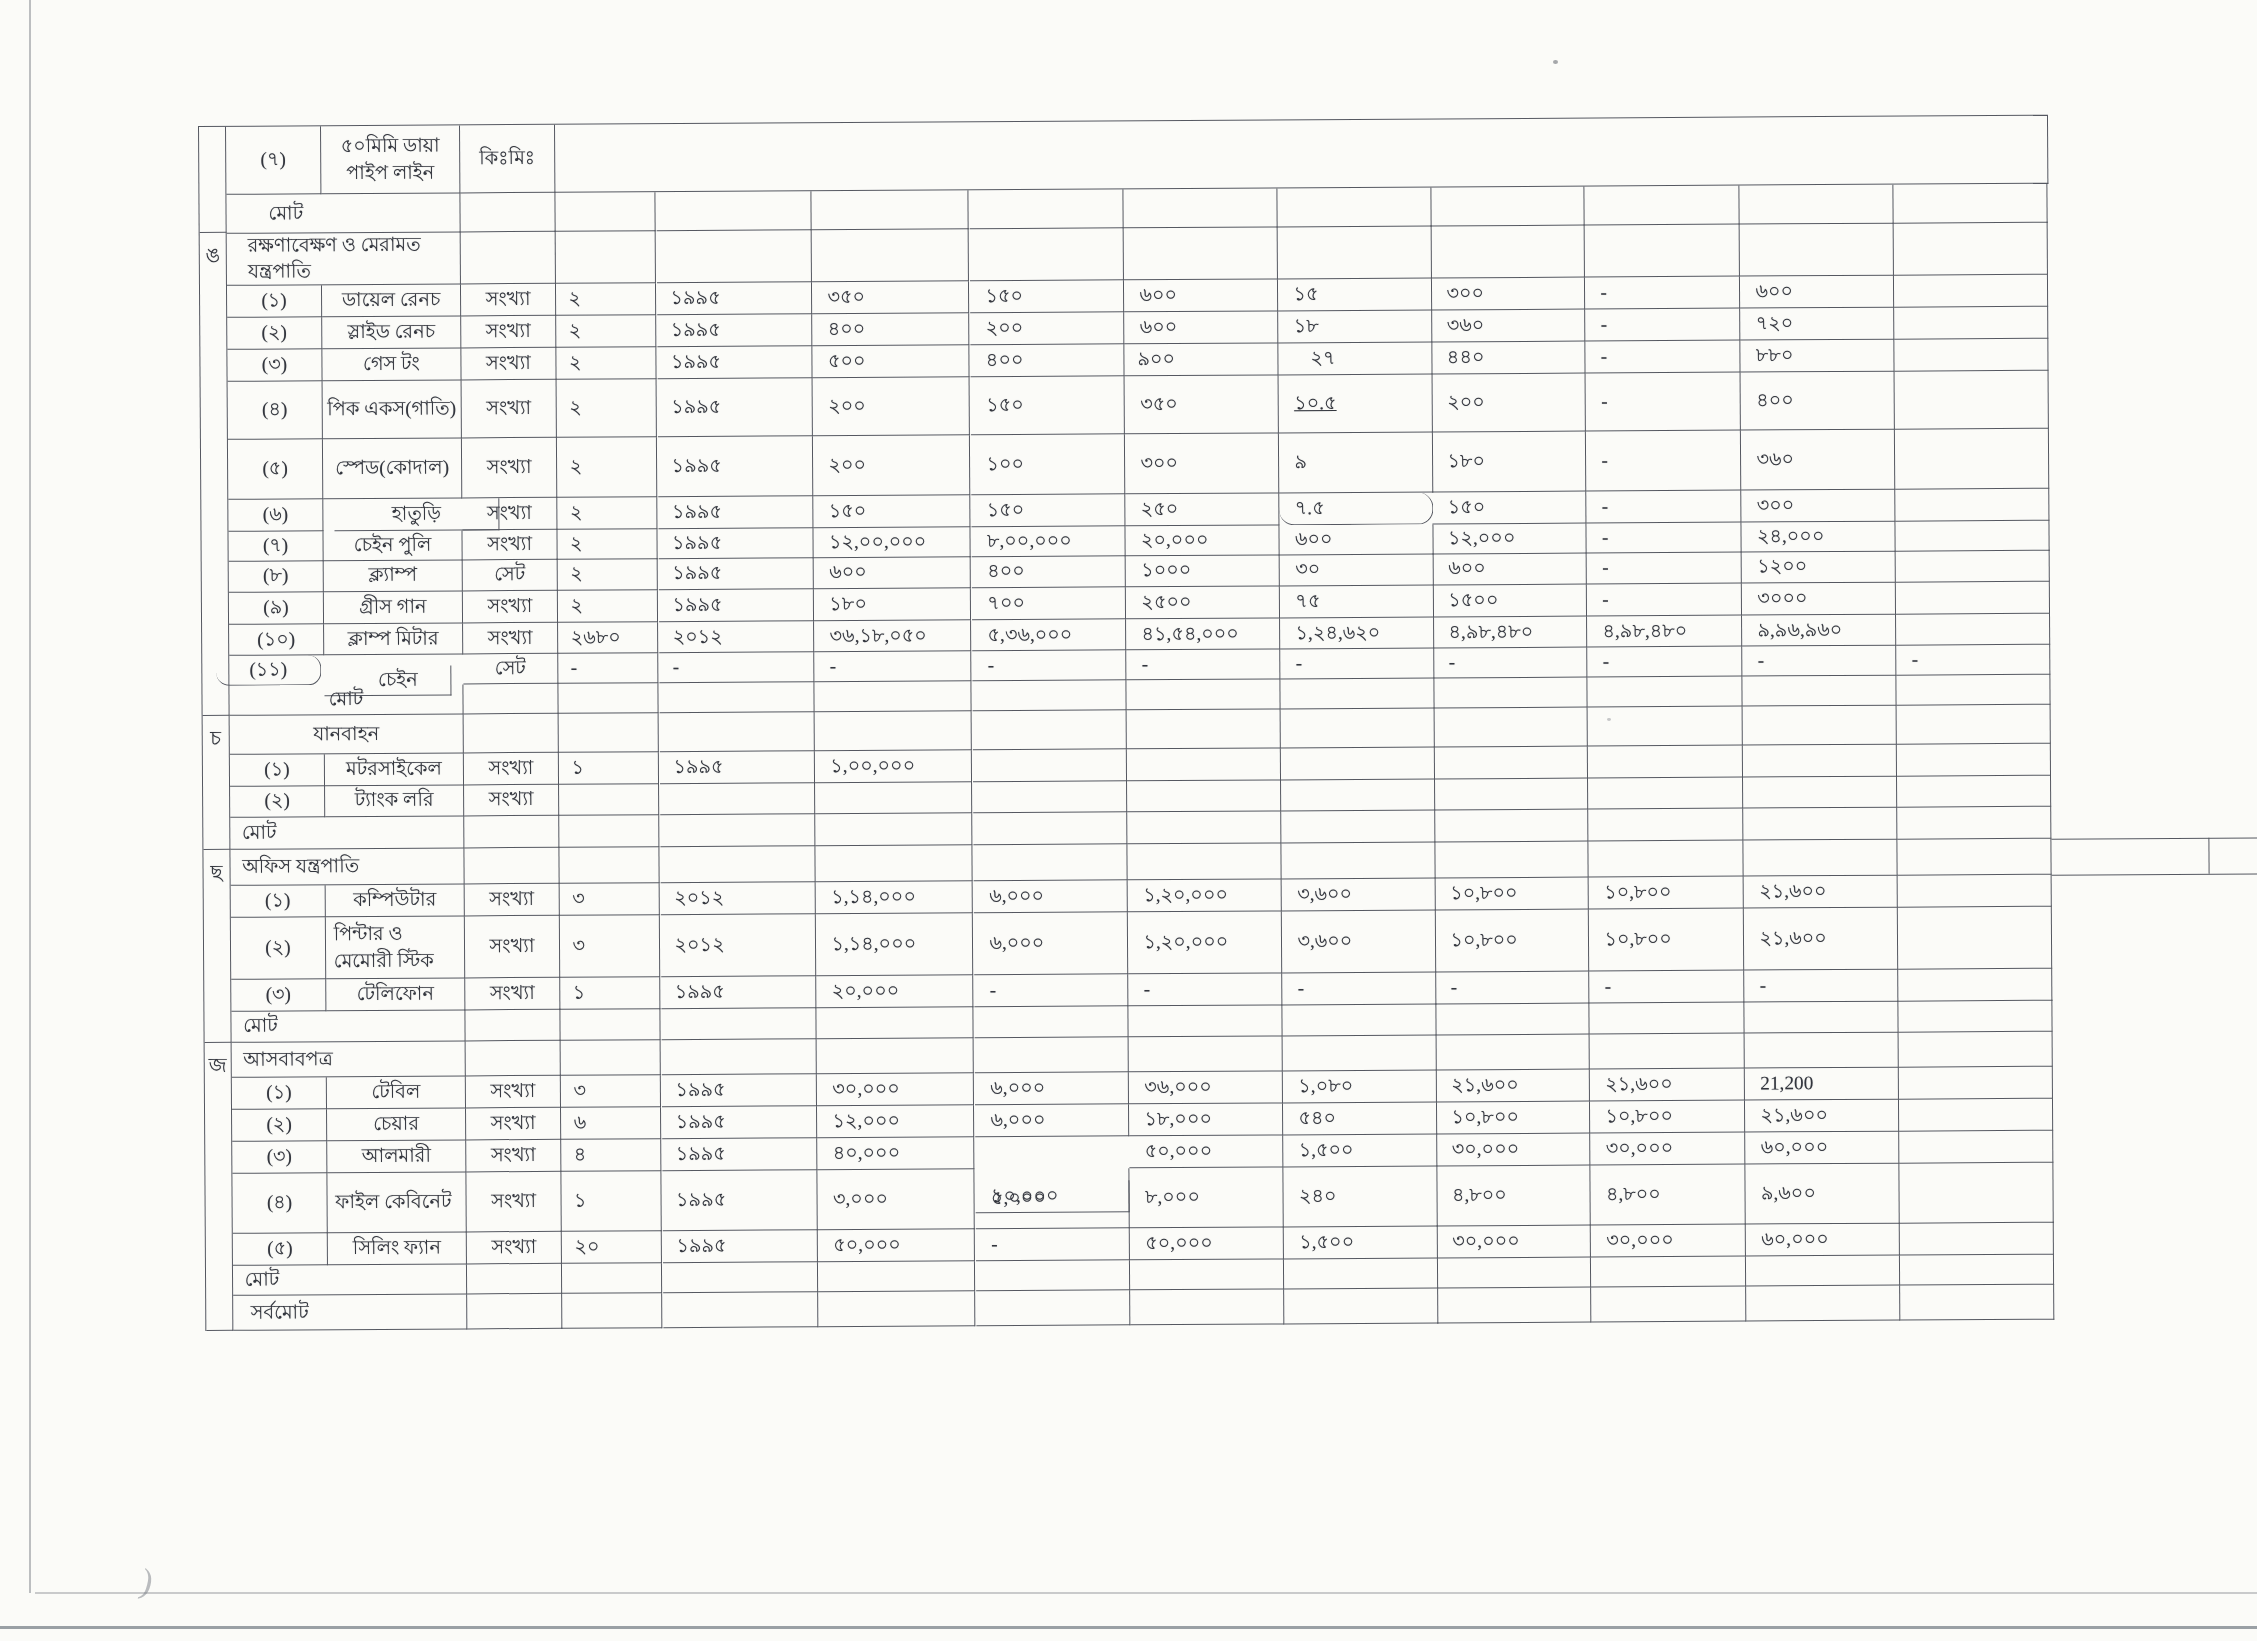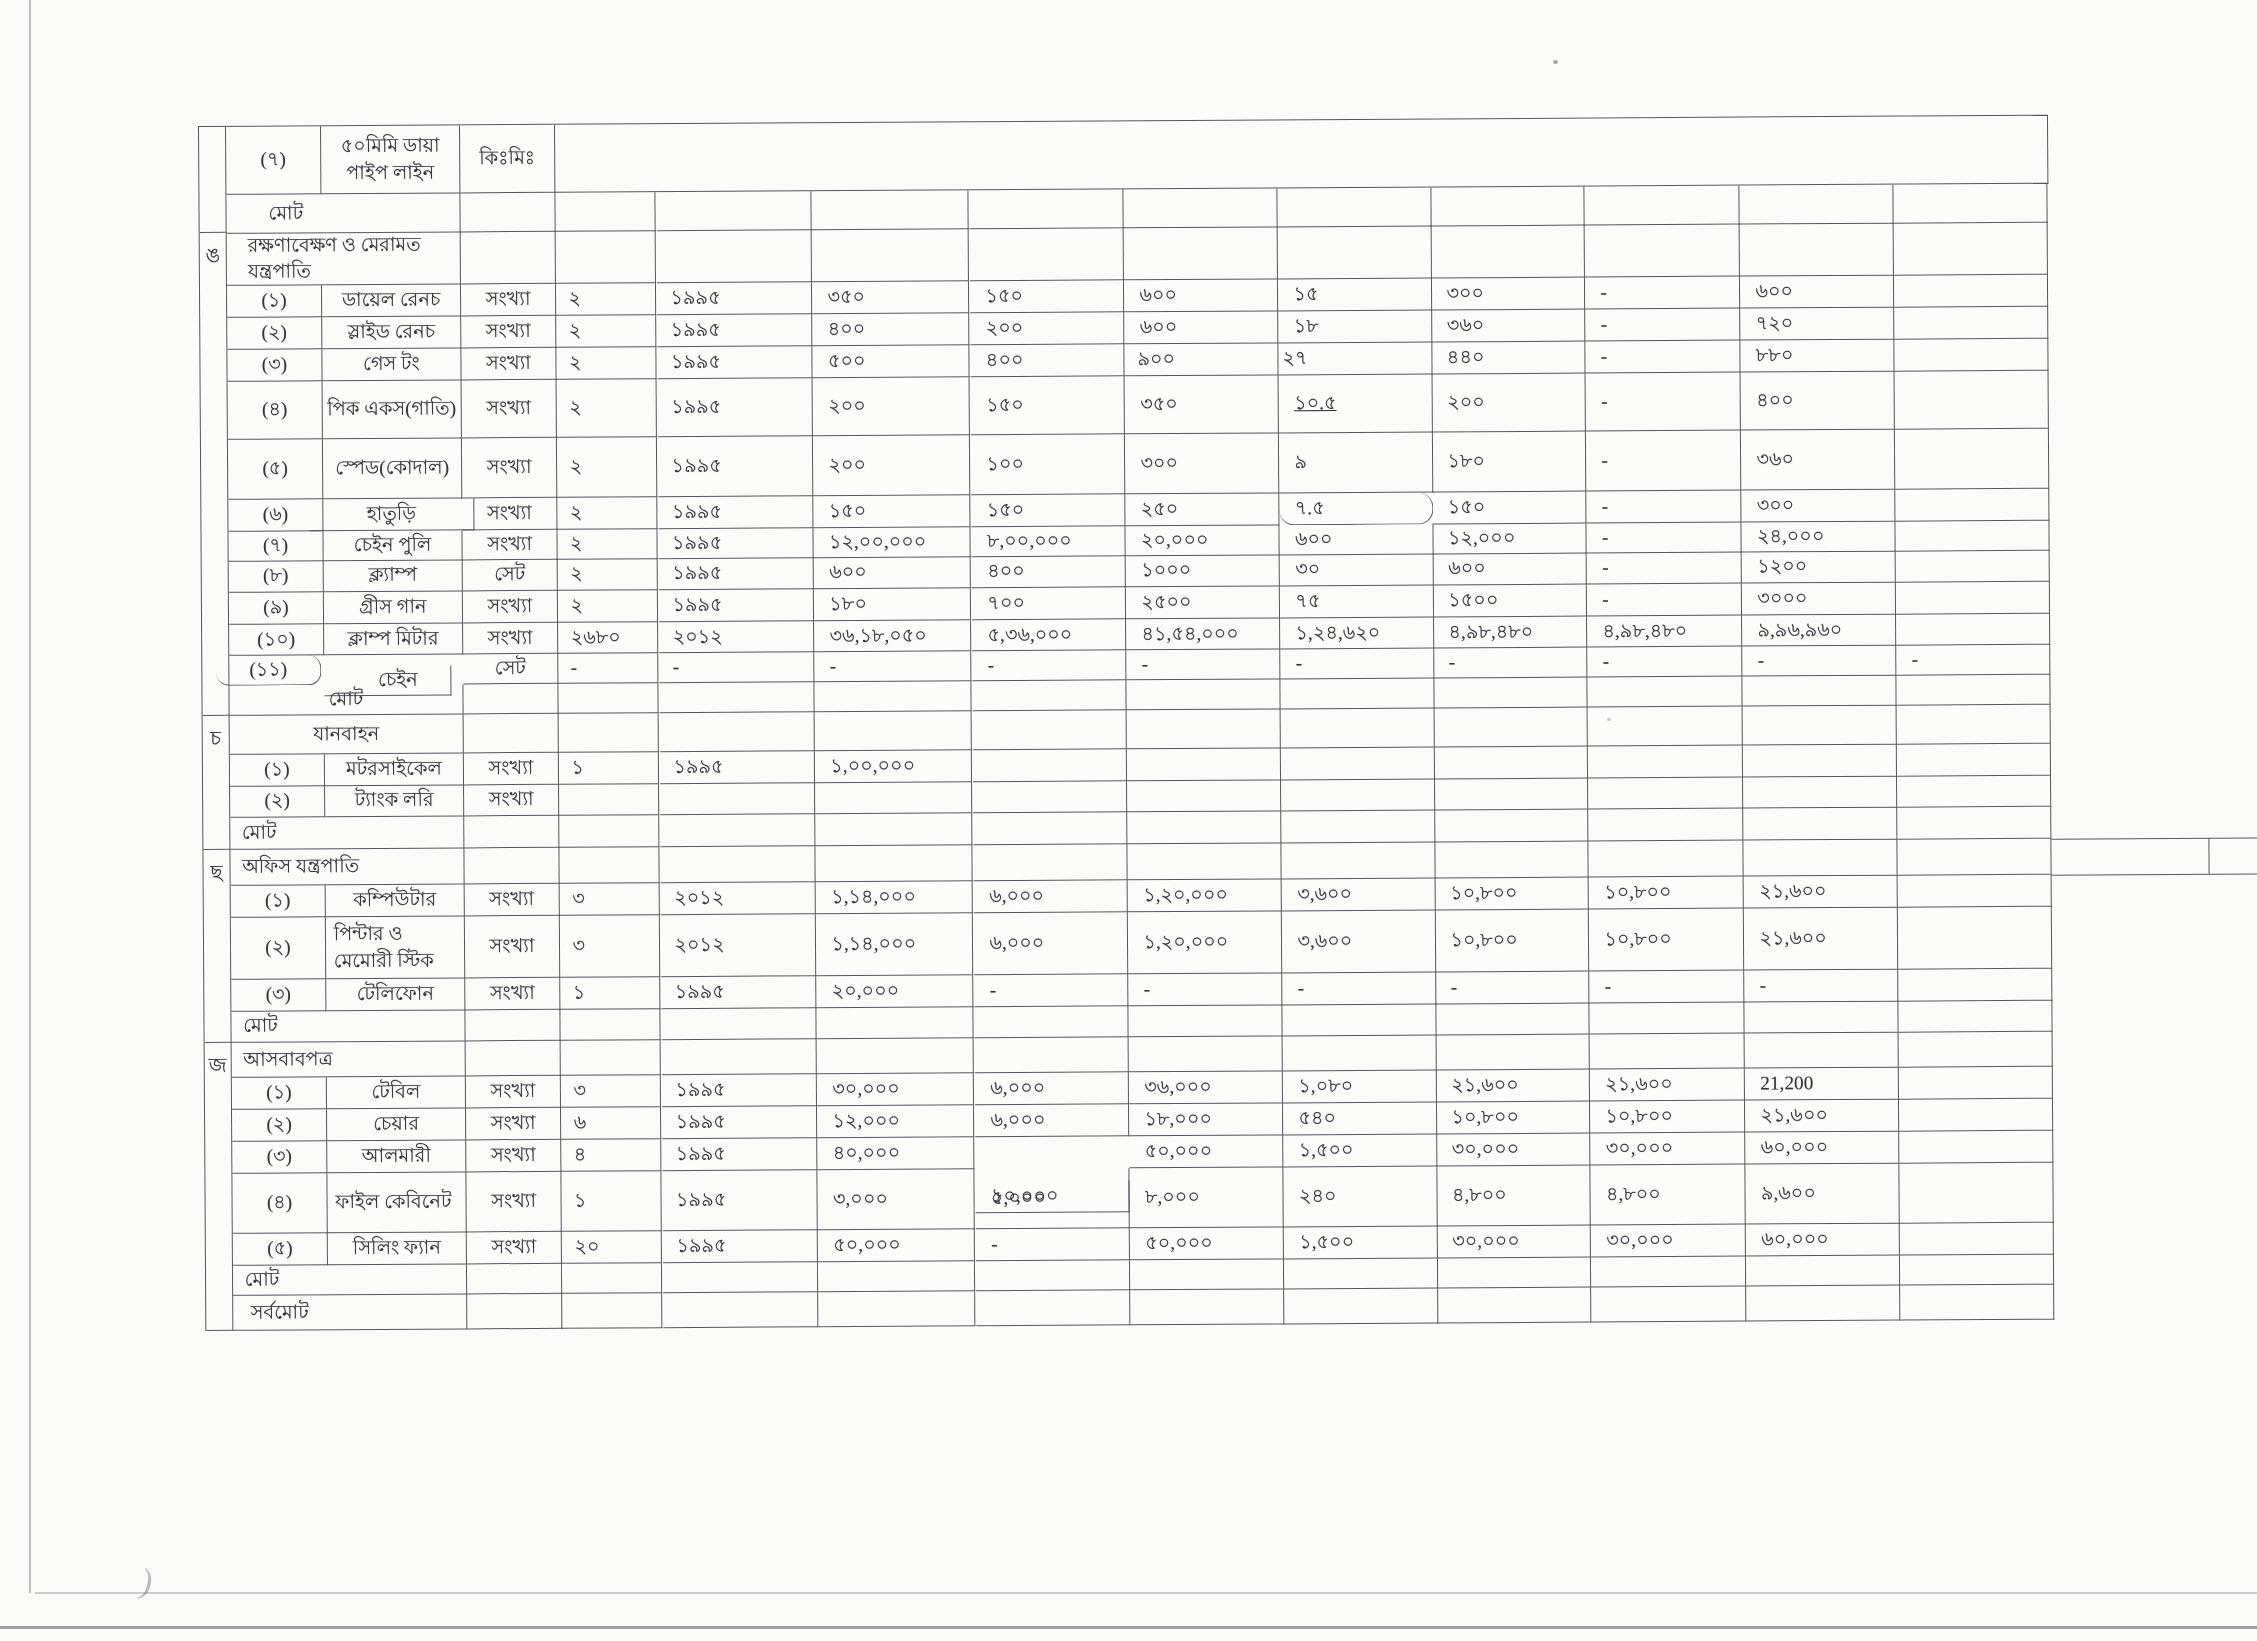--- a/index.html
+++ b/index.html
@@ -117,21 +117,21 @@
       <div class="cell left" style="left: 1540px; top: 191px; width: 154px; height: 32px; padding-left: 15.4px;">৭২০</div>
       <div class="cell left" style="left: 1694px; top: 191px; width: 154px; height: 32px; padding-left: 15.4px;"></div>
       <div class="cell" style="left: 27px; top: 223px; width: 95px; height: 32px;">(৩)</div>
       <div class="cell" style="left: 122px; top: 223px; width: 139px; height: 32px;">গেস টং</div>
       <div class="cell" style="left: 261px; top: 223px; width: 95px; height: 32px;">সংখ্যা</div>
       <div class="cell left" style="left: 355px; top: 223px; width: 101px; height: 32px; padding-left: 13.5px;">২</div>
       <div class="cell left" style="left: 457px; top: 223px; width: 155px; height: 32px; padding-left: 13.5px;">১৯৯৫</div>
       <div class="cell left" style="left: 612px; top: 223px; width: 157px; height: 32px; padding-left: 15.4px;">৫০০</div>
       <div class="cell left" style="left: 770px; top: 223px; width: 154px; height: 32px; padding-left: 15.4px;">৪০০</div>
       <div class="cell left" style="left: 924px; top: 223px; width: 154px; height: 32px; padding-left: 13px;">৯০০</div>
-      <div class="cell left" style="left: 1078px; top: 223px; width: 154px; height: 32px; padding-left: 4px;">২৭</div>
+      <div class="cell left" style="left: 1078px; top: 223px; width: 154px; height: 32px; padding-left: 32px;">২৭</div>
       <div class="cell left" style="left: 1231px; top: 223px; width: 154px; height: 32px; padding-left: 15.4px;">৪৪০</div>
       <div class="cell left" style="left: 1385px; top: 223px; width: 155px; height: 32px; padding-left: 15.4px;">-</div>
       <div class="cell left" style="left: 1540px; top: 223px; width: 154px; height: 32px; padding-left: 15.4px;">৮৮০</div>
       <div class="cell left" style="left: 1694px; top: 223px; width: 154px; height: 32px; padding-left: 15.4px;"></div>
       <div class="cell" style="left: 27px; top: 255px; width: 95px; height: 58px;">(৪)</div>
       <div class="cell" style="left: 122px; top: 255px; width: 139px; height: 58px;">পিক একস(গাতি)</div>
       <div class="cell" style="left: 261px; top: 255px; width: 95px; height: 58px;">সংখ্যা</div>
       <div class="cell left" style="left: 355px; top: 255px; width: 101px; height: 58px; padding-left: 13.5px;">২</div>
       <div class="cell left" style="left: 457px; top: 255px; width: 155px; height: 58px; padding-left: 13.5px;">১৯৯৫</div>
       <div class="cell left" style="left: 612px; top: 255px; width: 157px; height: 58px; padding-left: 15.4px;">২০০</div>
@@ -149,21 +149,21 @@
       <div class="cell left" style="left: 457px; top: 313px; width: 155px; height: 60px; padding-left: 13.5px;">১৯৯৫</div>
       <div class="cell left" style="left: 612px; top: 313px; width: 157px; height: 60px; padding-left: 15.4px;">২০০</div>
       <div class="cell left" style="left: 770px; top: 313px; width: 154px; height: 60px; padding-left: 15.4px;">১০০</div>
       <div class="cell left" style="left: 924px; top: 313px; width: 154px; height: 60px; padding-left: 15.4px;">৩০০</div>
       <div class="cell left" style="left: 1078px; top: 313px; width: 154px; height: 60px; padding-left: 15.4px;">৯</div>
       <div class="cell left" style="left: 1231px; top: 313px; width: 154px; height: 60px; padding-left: 15.4px;">১৮০</div>
       <div class="cell left" style="left: 1385px; top: 313px; width: 155px; height: 60px; padding-left: 15.4px;">-</div>
       <div class="cell left" style="left: 1540px; top: 313px; width: 154px; height: 60px; padding-left: 15.4px;">৩৬০</div>
       <div class="cell left" style="left: 1694px; top: 313px; width: 154px; height: 60px; padding-left: 15.4px;"></div>
       <div class="cell" style="left: 27px; top: 373px; width: 95px; height: 32px;">(৬)</div>
-      <div class="cell" style="left: 108px; top: 373px; width: 165px; height: 32px;">হাতুড়ি</div>
+      <div class="cell" style="left: 133px; top: 373px; width: 165px; height: 32px;">হাতুড়ি</div>
       <div class="cell" style="left: 261px; top: 373px; width: 95px; height: 32px;">সংখ্যা</div>
       <div class="cell left" style="left: 355px; top: 373px; width: 101px; height: 32px; padding-left: 13.5px;">২</div>
       <div class="cell left" style="left: 457px; top: 373px; width: 155px; height: 32px; padding-left: 13.5px;">১৯৯৫</div>
       <div class="cell left" style="left: 612px; top: 373px; width: 157px; height: 32px; padding-left: 15.4px;">১৫০</div>
       <div class="cell left" style="left: 770px; top: 373px; width: 154px; height: 32px; padding-left: 15.4px;">১৫০</div>
       <div class="cell left" style="left: 924px; top: 373px; width: 154px; height: 32px; padding-left: 15.4px;">২৫০</div>
       <div class="cell left" style="left: 1078px; top: 373px; width: 154px; height: 32px; padding-left: 15.4px; border-radius: 15px;">৭.৫</div>
       <div class="cell left" style="left: 1231px; top: 373px; width: 154px; height: 32px; padding-left: 15.4px;">১৫০</div>
       <div class="cell left" style="left: 1385px; top: 373px; width: 155px; height: 32px; padding-left: 15.4px;">-</div>
       <div class="cell left" style="left: 1540px; top: 373px; width: 154px; height: 32px; padding-left: 15.4px;">৩০০</div>

